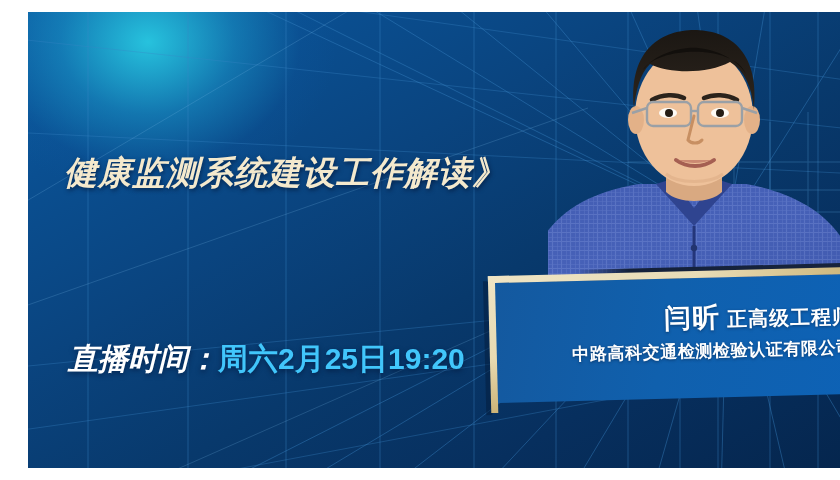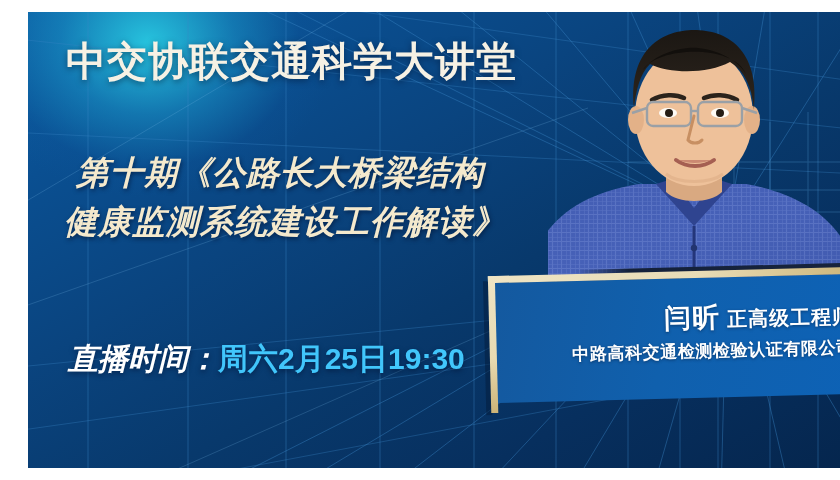--- a/index.html
+++ b/index.html
@@ -180,29 +180,27 @@
         <line x1="780" y1="100" x2="780" y2="340"></line>
       </g>
       <g stroke="#79b9e6" stroke-width="1" fill="none" opacity="0.22">
         <line x1="-20" y1="300" x2="560" y2="96"></line>
         <line x1="-20" y1="200" x2="420" y2="-60"></line>
         <line x1="120" y1="470" x2="700" y2="214"></line>
       </g>
     </svg>
   </div>
 
-  <div class="main-title">中交协联交通科学大讲堂</div>
 
   <div class="subtitle">
-    <span class="ln ln1">第十期《公路长大桥梁结构</span>
     <span class="ln ln2">健康监测系统建设工作解读》</span>
   </div>
 
   <div class="livetime">
-    <span class="lbl">直播时间：</span><span class="val">周六2月25日19:30</span>
+    <span class="lbl">直播时间：</span><span class="val">周六2月25日19:20</span>
   </div>
 
   <div class="portrait">
     <svg width="292" height="266" viewBox="0 0 292 266">
       <defs>
         <clipPath id="pclip">
             <rect x="0" y="0" width="292" height="266"></rect>
           </clipPath>
         <linearGradient id="shirtg" x1="0" y1="0" x2="1" y2="1">
           <stop offset="0%" stop-color="#3d56ab"></stop>

